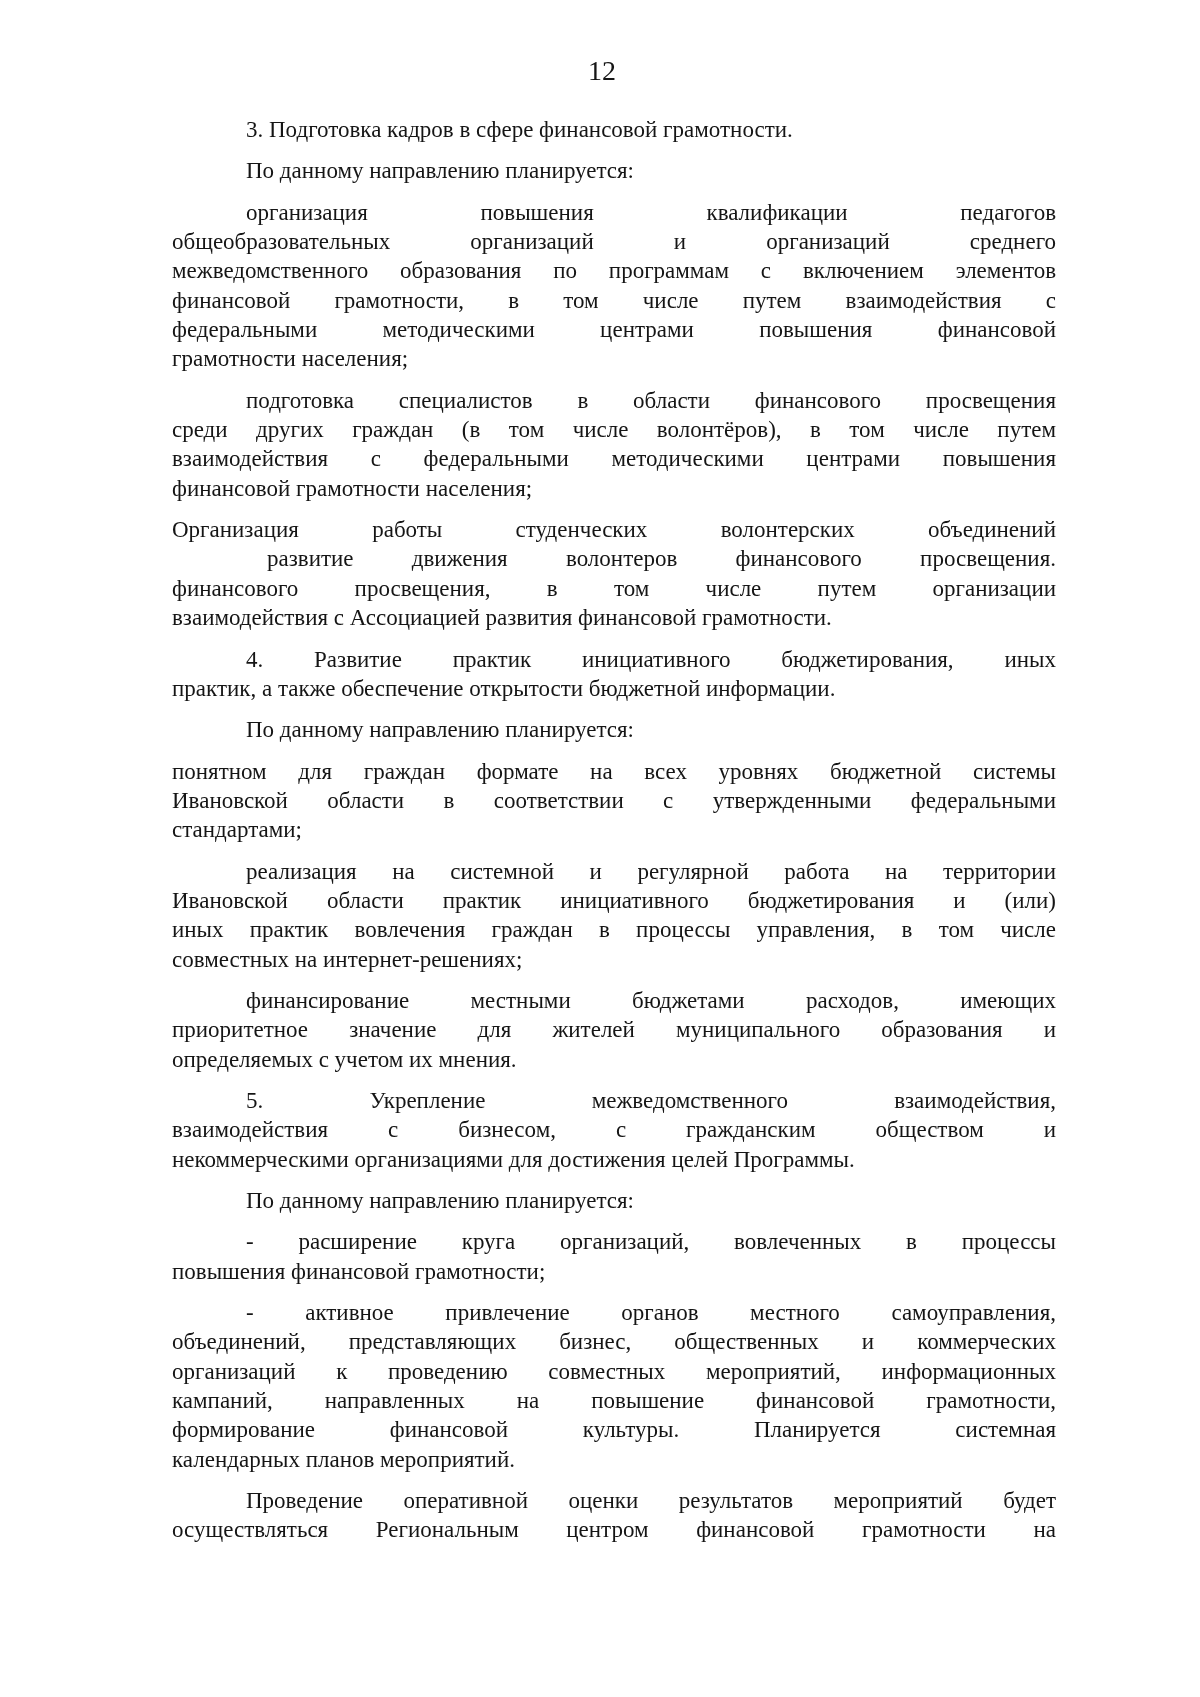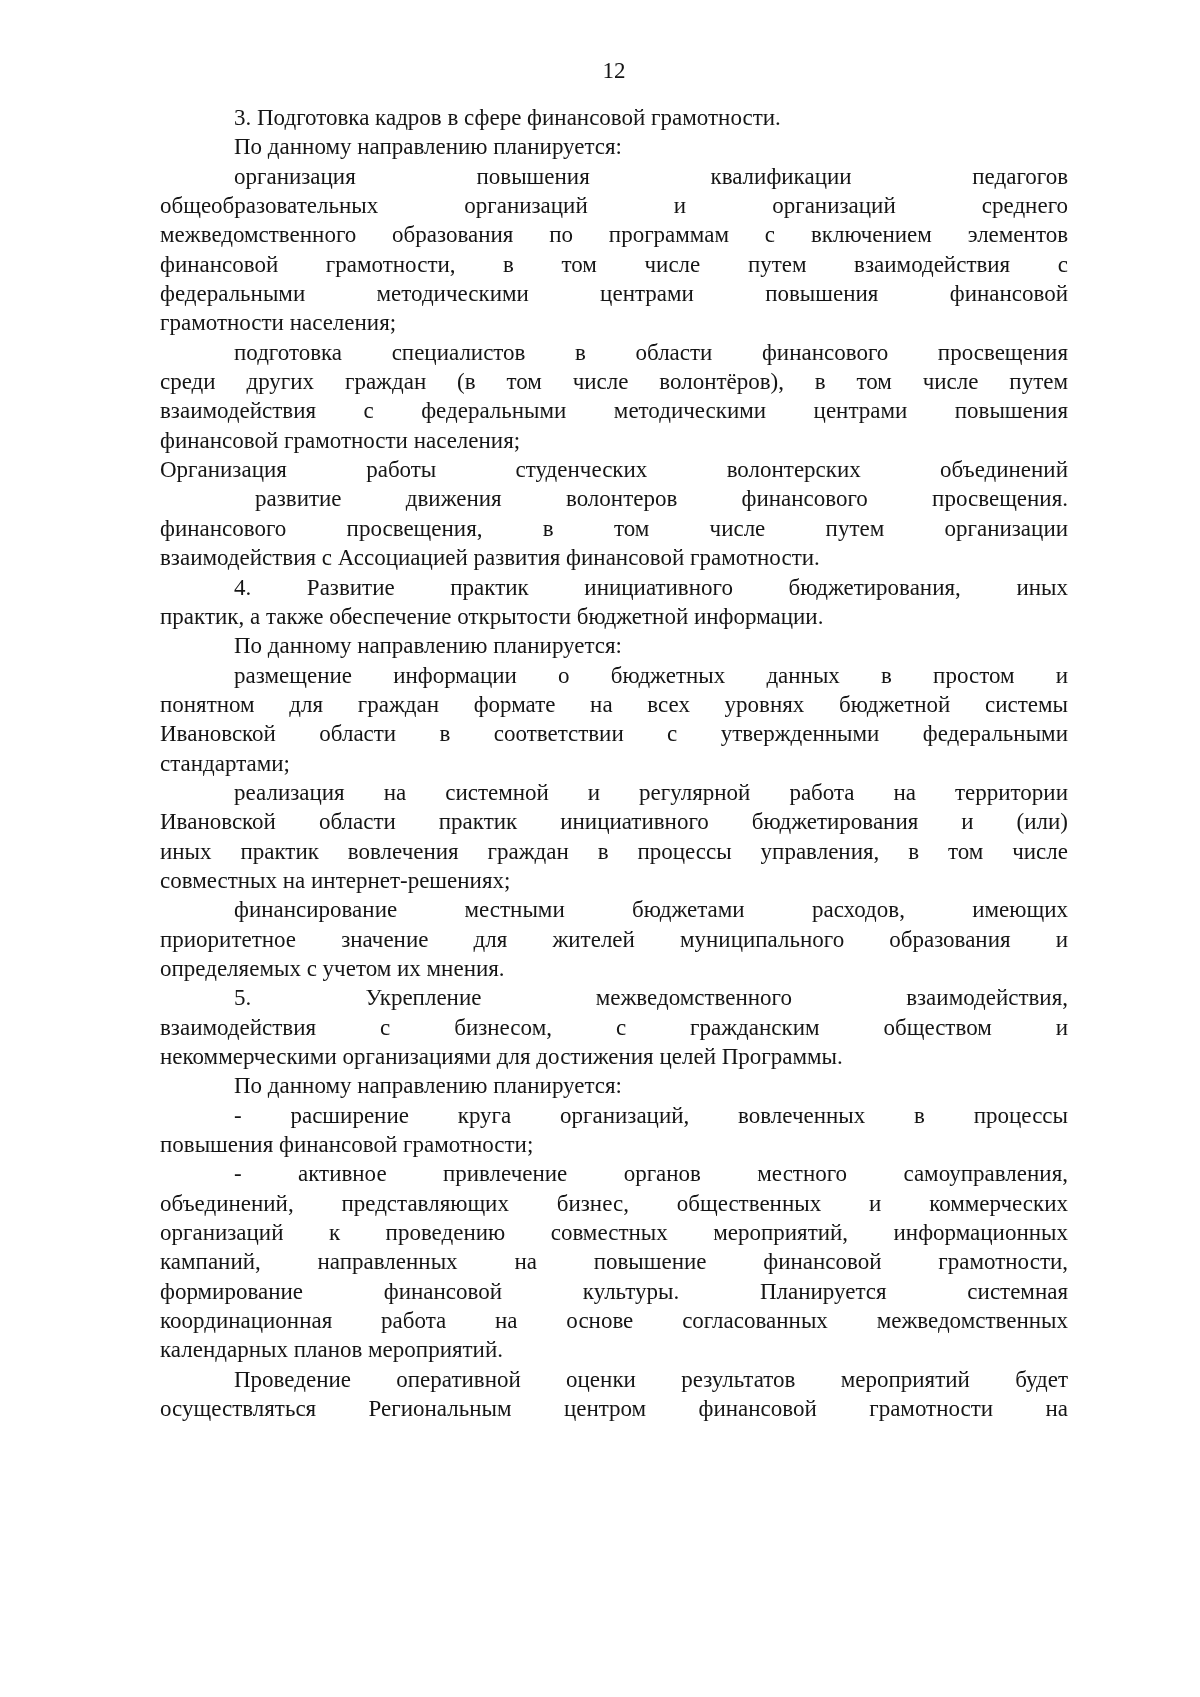--- a/index.html
+++ b/index.html
@@ -9,34 +9,34 @@
     width: 1200px;
     height: 1697px;
     background: #ffffff;
     color: #151515;
     font-family: "Liberation Serif", "DejaVu Serif", serif;
     overflow: hidden;
   }
   .pagenum {
     position: absolute;
     top: 56px;
-    left: 160px;
+    left: 148px;
     width: 908px;
     text-align: center;
-    font-size: 23px;
+    font-size: 28px;
     line-height: 29px;
   }
   .doc-body {
     position: absolute;
     top: 103px;
     left: 160px;
     width: 908px;
     font-size: 23px;
   }
-  .paragraph { margin: 0; padding: 0; }
+  .paragraph { margin: 12px; padding: 0; }
   .line {
     height: 29.35px;
     line-height: 29.35px;
     text-align: justify;
     text-align-last: justify;
     overflow: hidden;
     white-space: normal;
   }
   .line.last { text-align-last: left; }
   .line.indent { padding-left: 74px; }
@@ -75,21 +75,20 @@
         <div class="line last">взаимодействия с Ассоциацией развития финансовой грамотности.</div>
       </div>
       <div class="paragraph">
         <div class="line indent">4. Развитие практик инициативного бюджетирования, иных</div>
         <div class="line last">практик, а также обеспечение открытости бюджетной информации.</div>
       </div>
       <div class="paragraph">
         <div class="line last indent">По данному направлению планируется:</div>
       </div>
       <div class="paragraph">
-        <div class="line indent">размещение информации о бюджетных данных в простом и</div>
         <div class="line">понятном для граждан формате на всех уровнях бюджетной системы</div>
         <div class="line">Ивановской области в соответствии с утвержденными федеральными</div>
         <div class="line last">стандартами;</div>
       </div>
       <div class="paragraph">
         <div class="line indent">реализация на системной и регулярной работа на территории</div>
         <div class="line">Ивановской области практик инициативного бюджетирования и (или)</div>
         <div class="line">иных практик вовлечения граждан в процессы управления, в том числе</div>
         <div class="line last">совместных на интернет-решениях;</div>
       </div>
@@ -109,21 +108,20 @@
       <div class="paragraph">
         <div class="line indent">-&nbsp;расширение круга организаций, вовлеченных в процессы</div>
         <div class="line last">повышения финансовой грамотности;</div>
       </div>
       <div class="paragraph">
         <div class="line indent">-&nbsp;активное привлечение органов местного самоуправления,</div>
         <div class="line">объединений, представляющих бизнес, общественных и коммерческих</div>
         <div class="line">организаций к проведению совместных мероприятий, информационных</div>
         <div class="line">кампаний, направленных на повышение финансовой грамотности,</div>
         <div class="line">формирование финансовой культуры. Планируется системная</div>
-        <div class="line">координационная работа на основе согласованных межведомственных</div>
         <div class="line last">календарных планов мероприятий.</div>
       </div>
       <div class="paragraph">
         <div class="line indent">Проведение оперативной оценки результатов мероприятий будет</div>
         <div class="line">осуществляться Региональным центром финансовой грамотности на</div>
       </div>
     </div>
 </div>
 
 </body></html>

